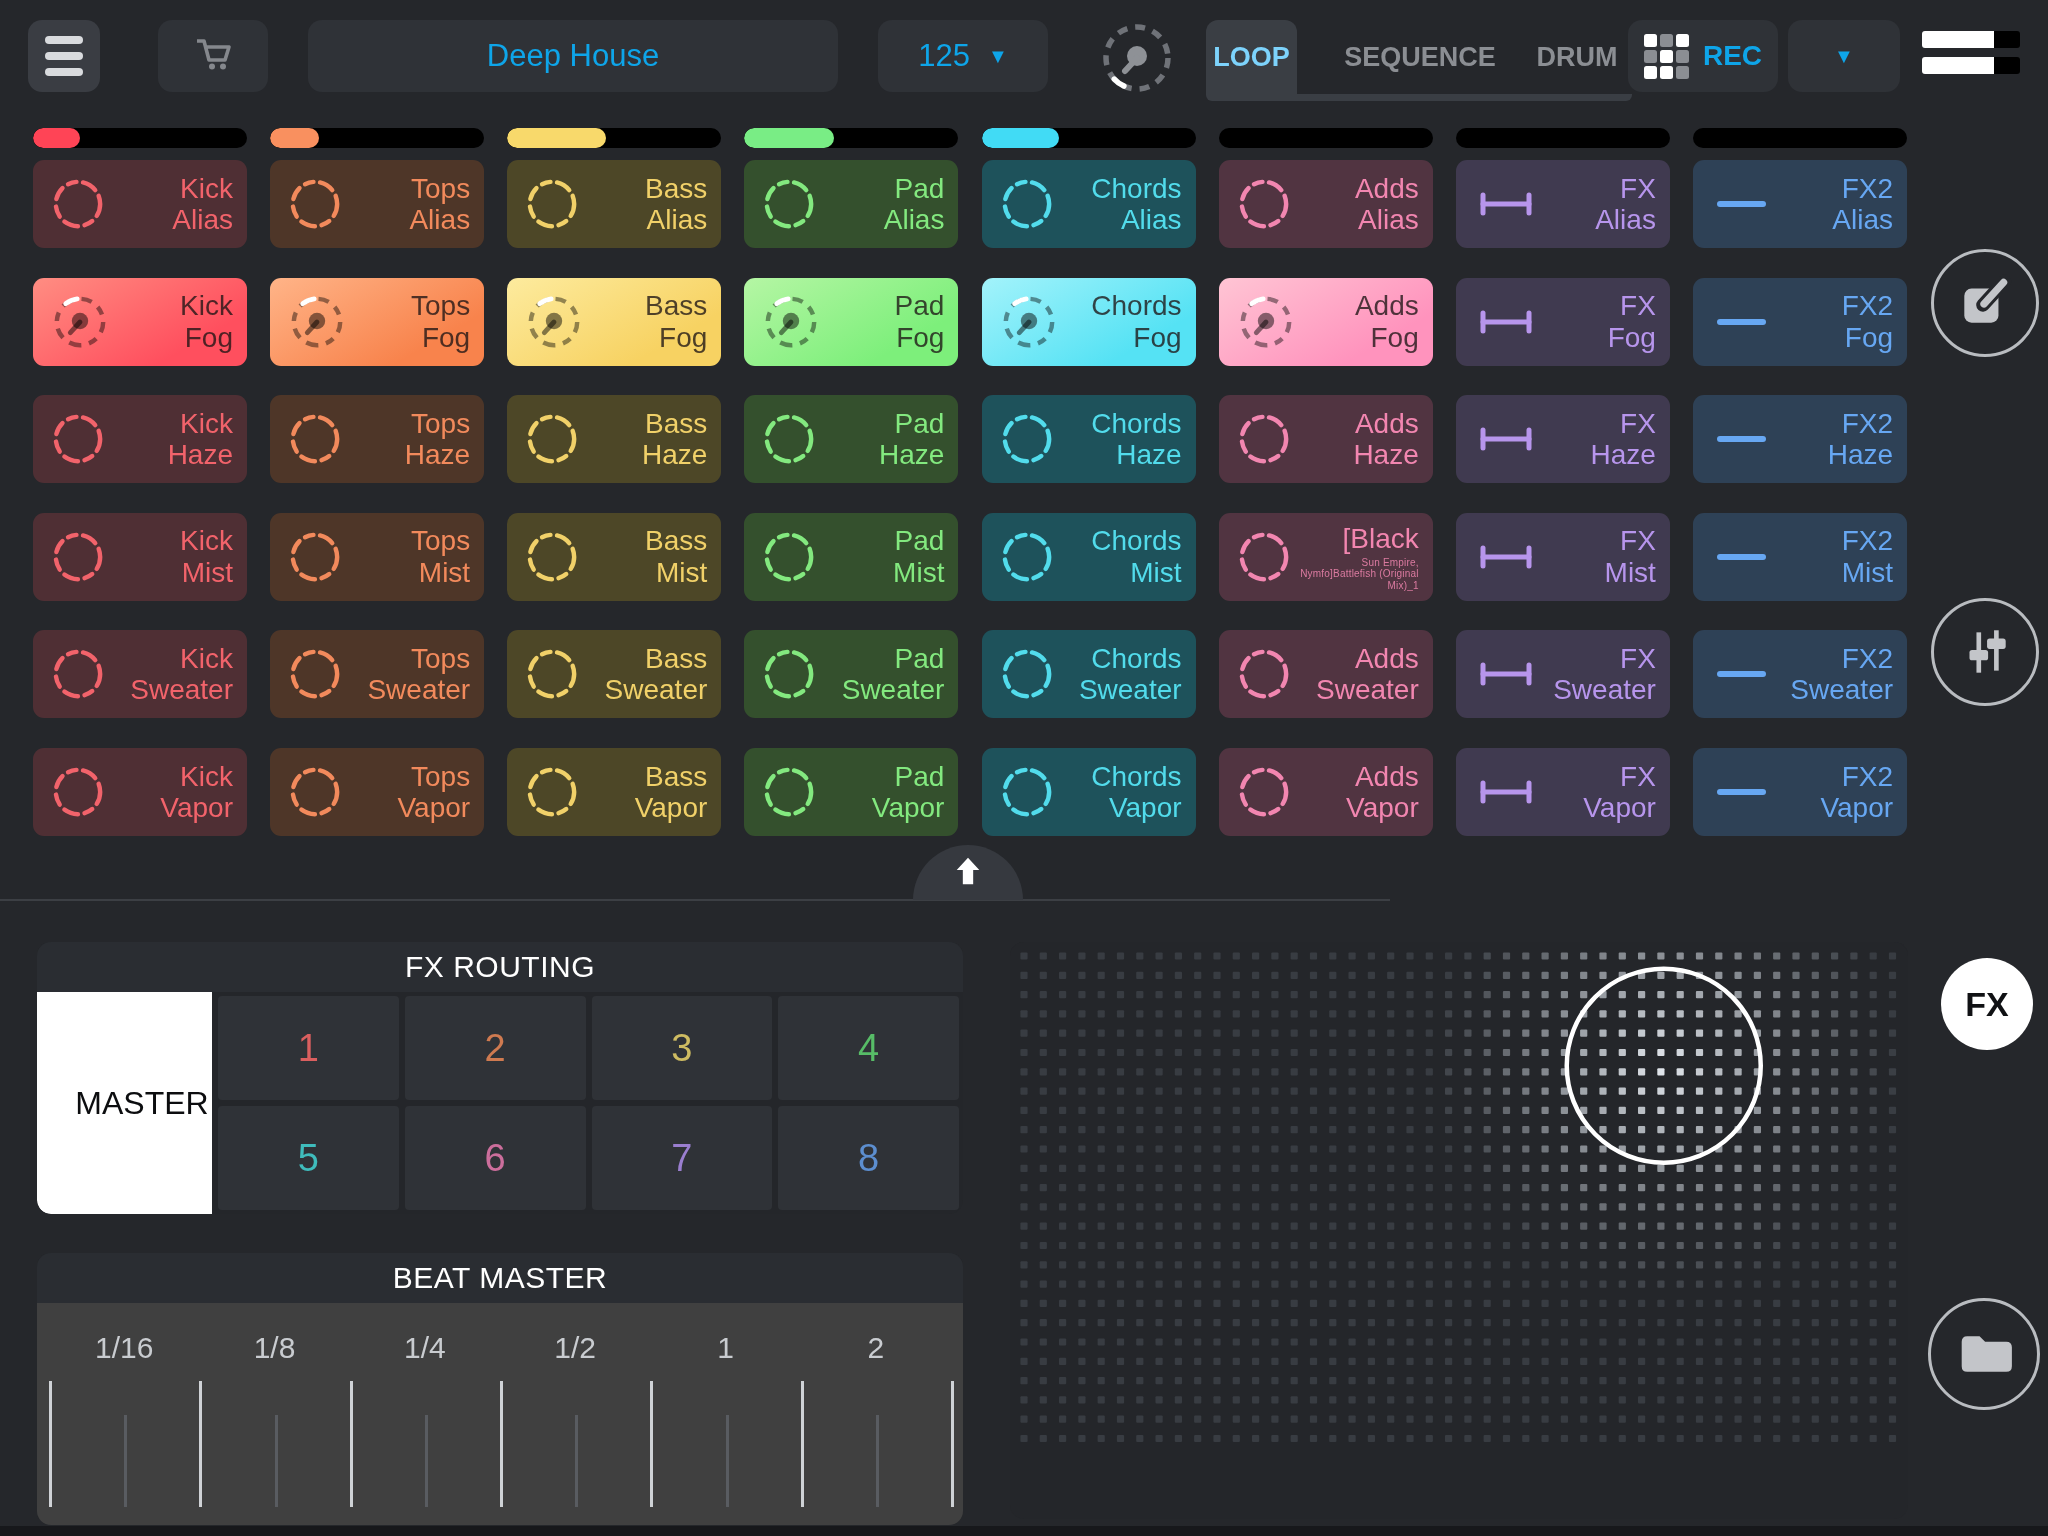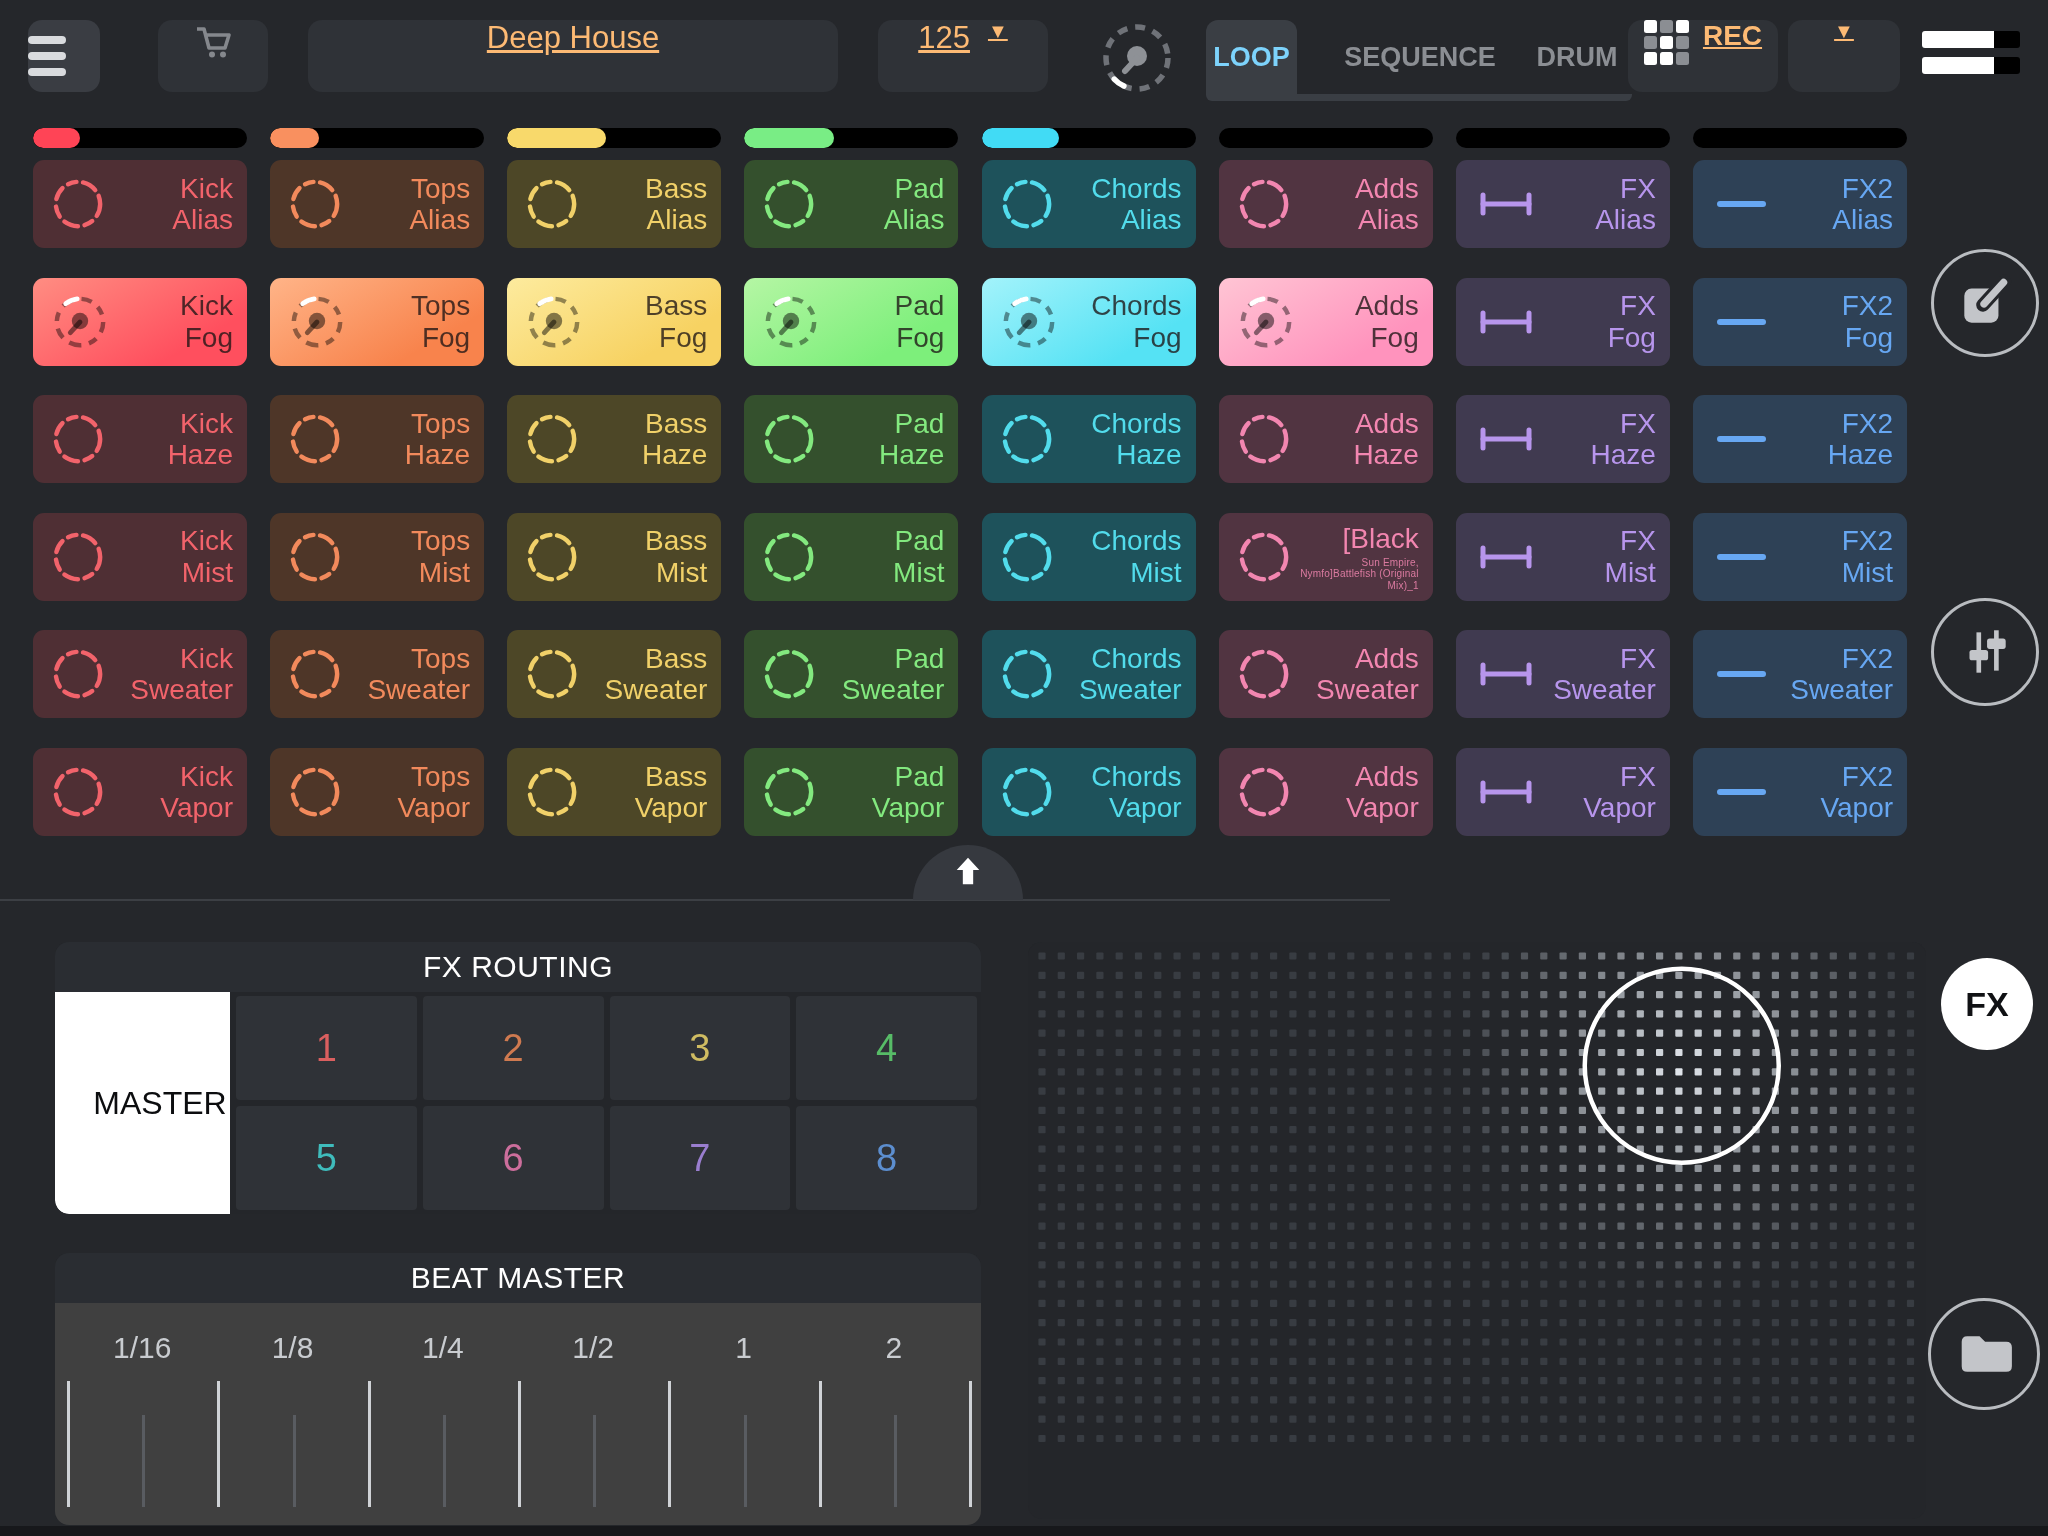--- a/index.html
+++ b/index.html
@@ -2,21 +2,21 @@
 <html><head>
 <meta charset="utf-8">
 <style>
   * { margin:0; padding:0; box-sizing:border-box; }
   html,body { width:2048px; height:1536px; background:#25272b; overflow:hidden;
               font-family:"Liberation Sans","DejaVu Sans",sans-serif; }
   #app { position:relative; width:2048px; height:1536px; background:#25272b; }
 
   
   .tb-btn { position:absolute; top:20px; height:72px; background:#2f3237; border-radius:14px;
-            display:flex; align-items:flex-start; justify-content:center; color:#fdba74;text-decoration:underline; }
+            display:flex; align-items:center; justify-content:center; color:#0ea5e9; }
   #hamburger { left:28px; width:72px; background:#3a3d43; flex-direction:column; gap:8px; }
   #hamburger .bar { width:38px; height:8px; border-radius:4px; background:#d9dbde; }
   #cart { left:158px; width:110px; }
   #title-btn { left:308px; width:530px; font-size:31px; }
   #bpm-btn { left:878px; width:170px; font-size:31px; gap:18px; }
   #bpm-btn .chev { font-size:20px; }
   #knob-top { position:absolute; left:1098px; top:19px; width:78px; height:78px; }
   #tabs { position:absolute; left:1206px; top:20px; height:81px; }
   .tab { position:absolute; top:0; height:74px; display:flex; align-items:center; justify-content:center;
          font-size:27px; font-weight:bold; color:#8b8e93; }
@@ -40,21 +40,21 @@
   .pad .icon { flex:0 0 auto; display:flex; align-items:center; }
   .pad .lbl { flex:1; text-align:right; font-size:28px; line-height:1.12; white-space:pre-line; }
   .pad .lbl .sub { display:block; font-size:10px; opacity:.85; margin-top:3px; letter-spacing:.2px; }
 
   
   #divider { position:absolute; left:0; top:899px; width:1390px; height:2px; background:#3c3f44; }
   #expand-tab { position:absolute; left:913px; top:845px; width:110px; height:55px; background:#36393f;
                 border-radius:110px 110px 0 0; display:flex; align-items:flex-start; justify-content:center; padding-top:10px; }
 
   
-  .panel { position:absolute; border-radius:14px; overflow:hidden; background:#24262a;margin-left:18px; }
+  .panel { position:absolute; border-radius:14px; overflow:hidden; background:#24262a; }
   .panel .hdr { height:50px; background:#2a2d32; display:flex; align-items:center; justify-content:center;
                 color:#fff; font-size:30px; letter-spacing:.5px; }
   #fx-routing { left:37px; top:942px; width:926px; height:272px; }
   #fxr-body { position:relative; height:222px; }
   #master { position:absolute; left:0; top:0; width:175px; height:222px; background:#fff; border-radius:0 0 0 14px;
             display:flex; align-items:center; justify-content:center; font-size:32px; color:#0c0d0f;padding-left:35px; }
   #fxr-slots { position:absolute; left:181px; top:4px; right:4px; bottom:4px; display:grid;
                grid-template-columns:repeat(4,1fr); grid-template-rows:repeat(2,1fr); gap:6px; }
   .slot { background:#2f3237; border-radius:4px; display:flex; align-items:center; justify-content:center;
           font-size:38px; }

